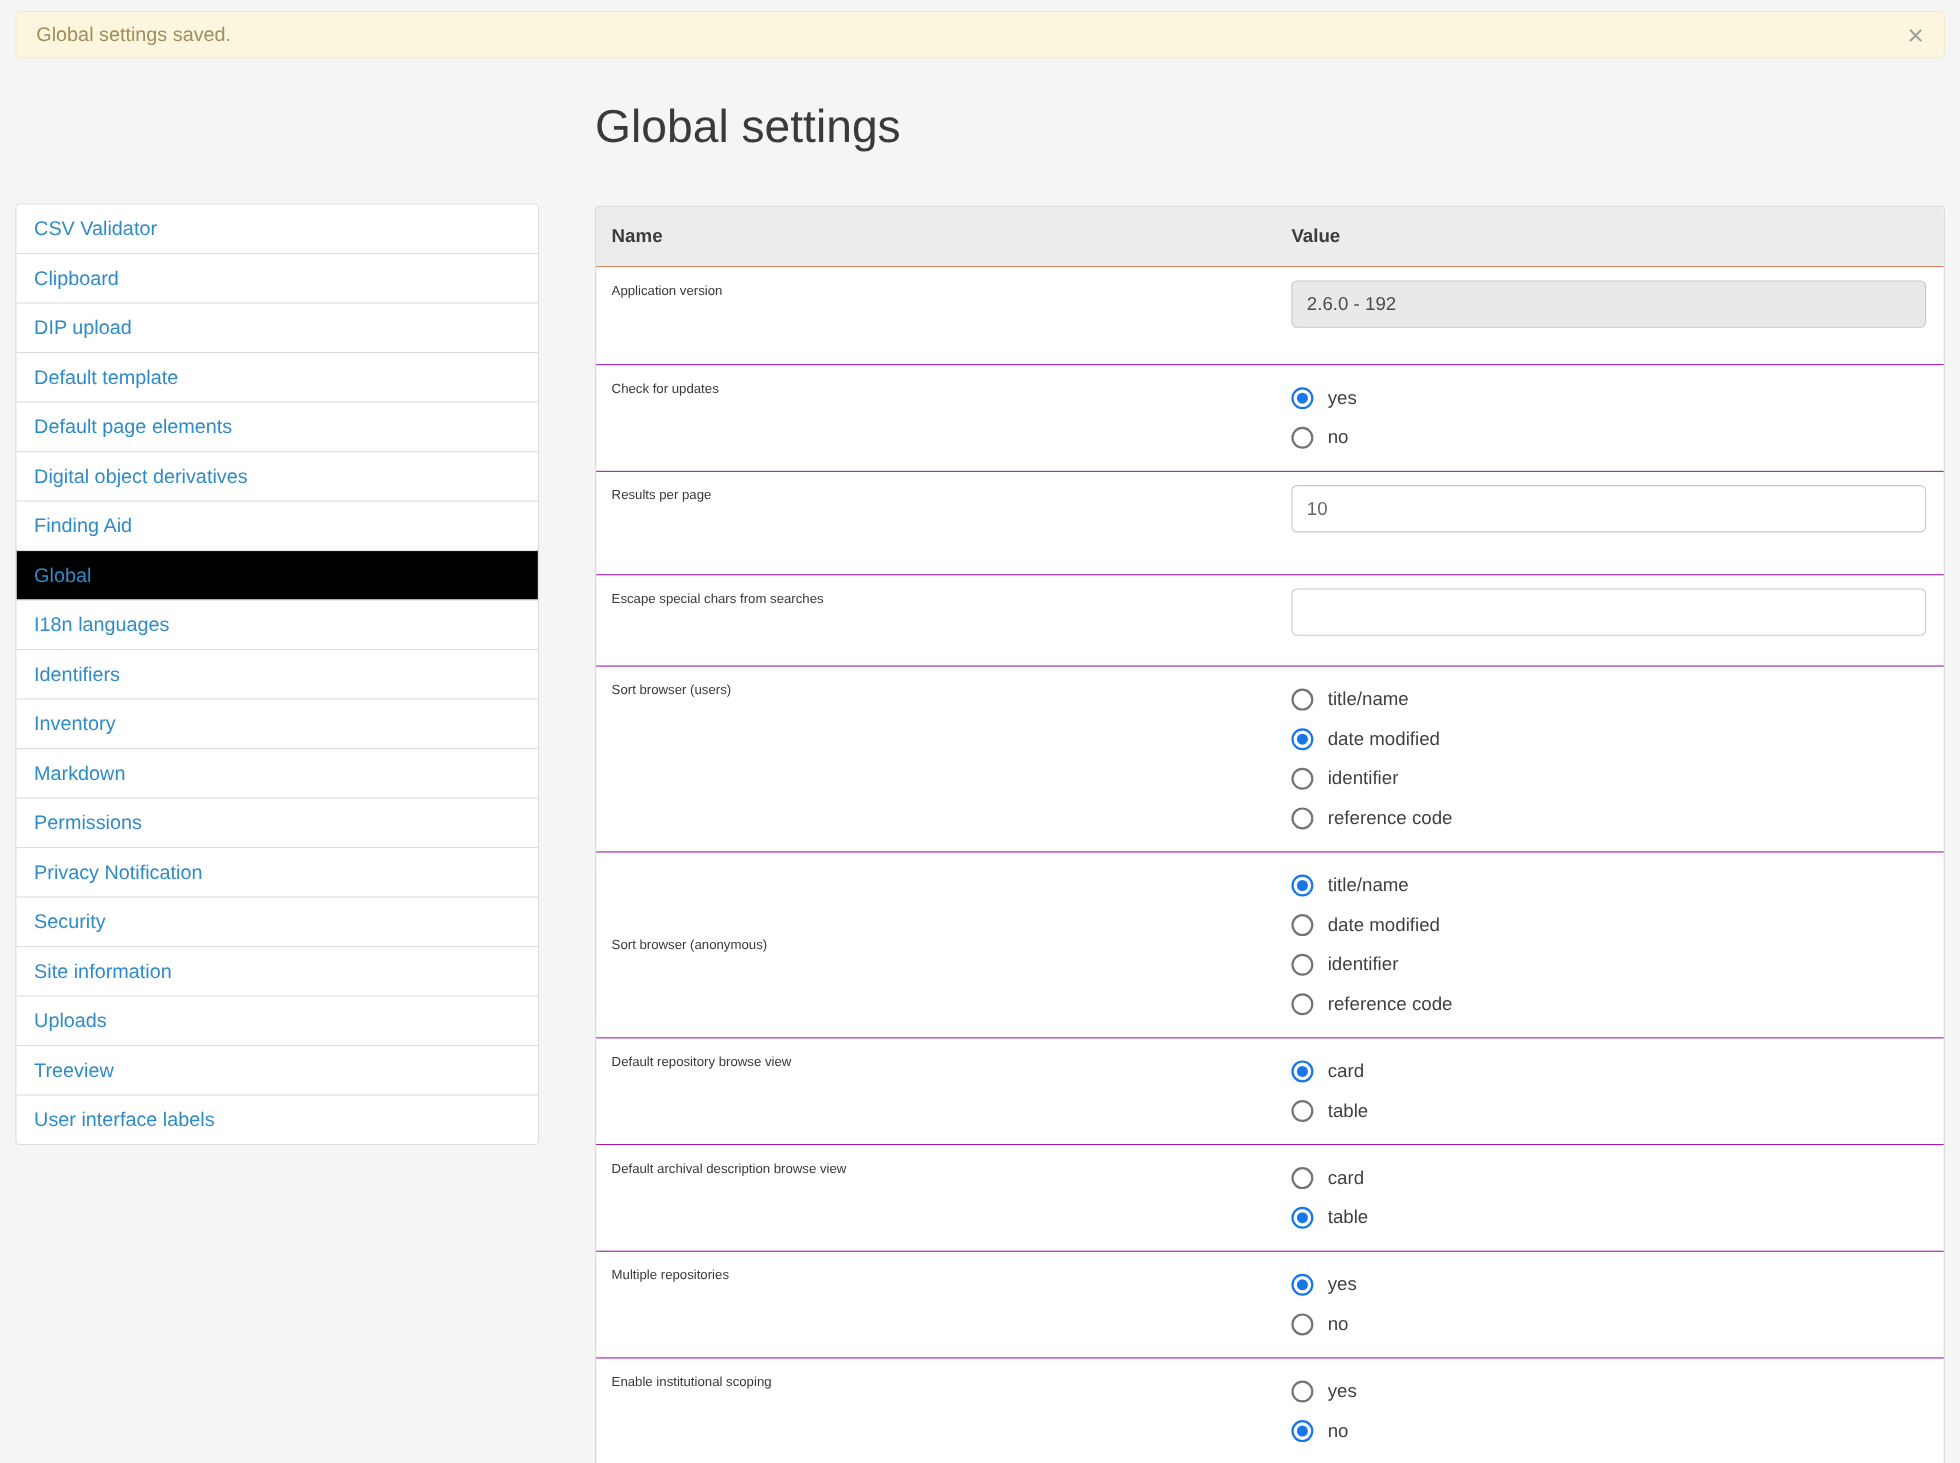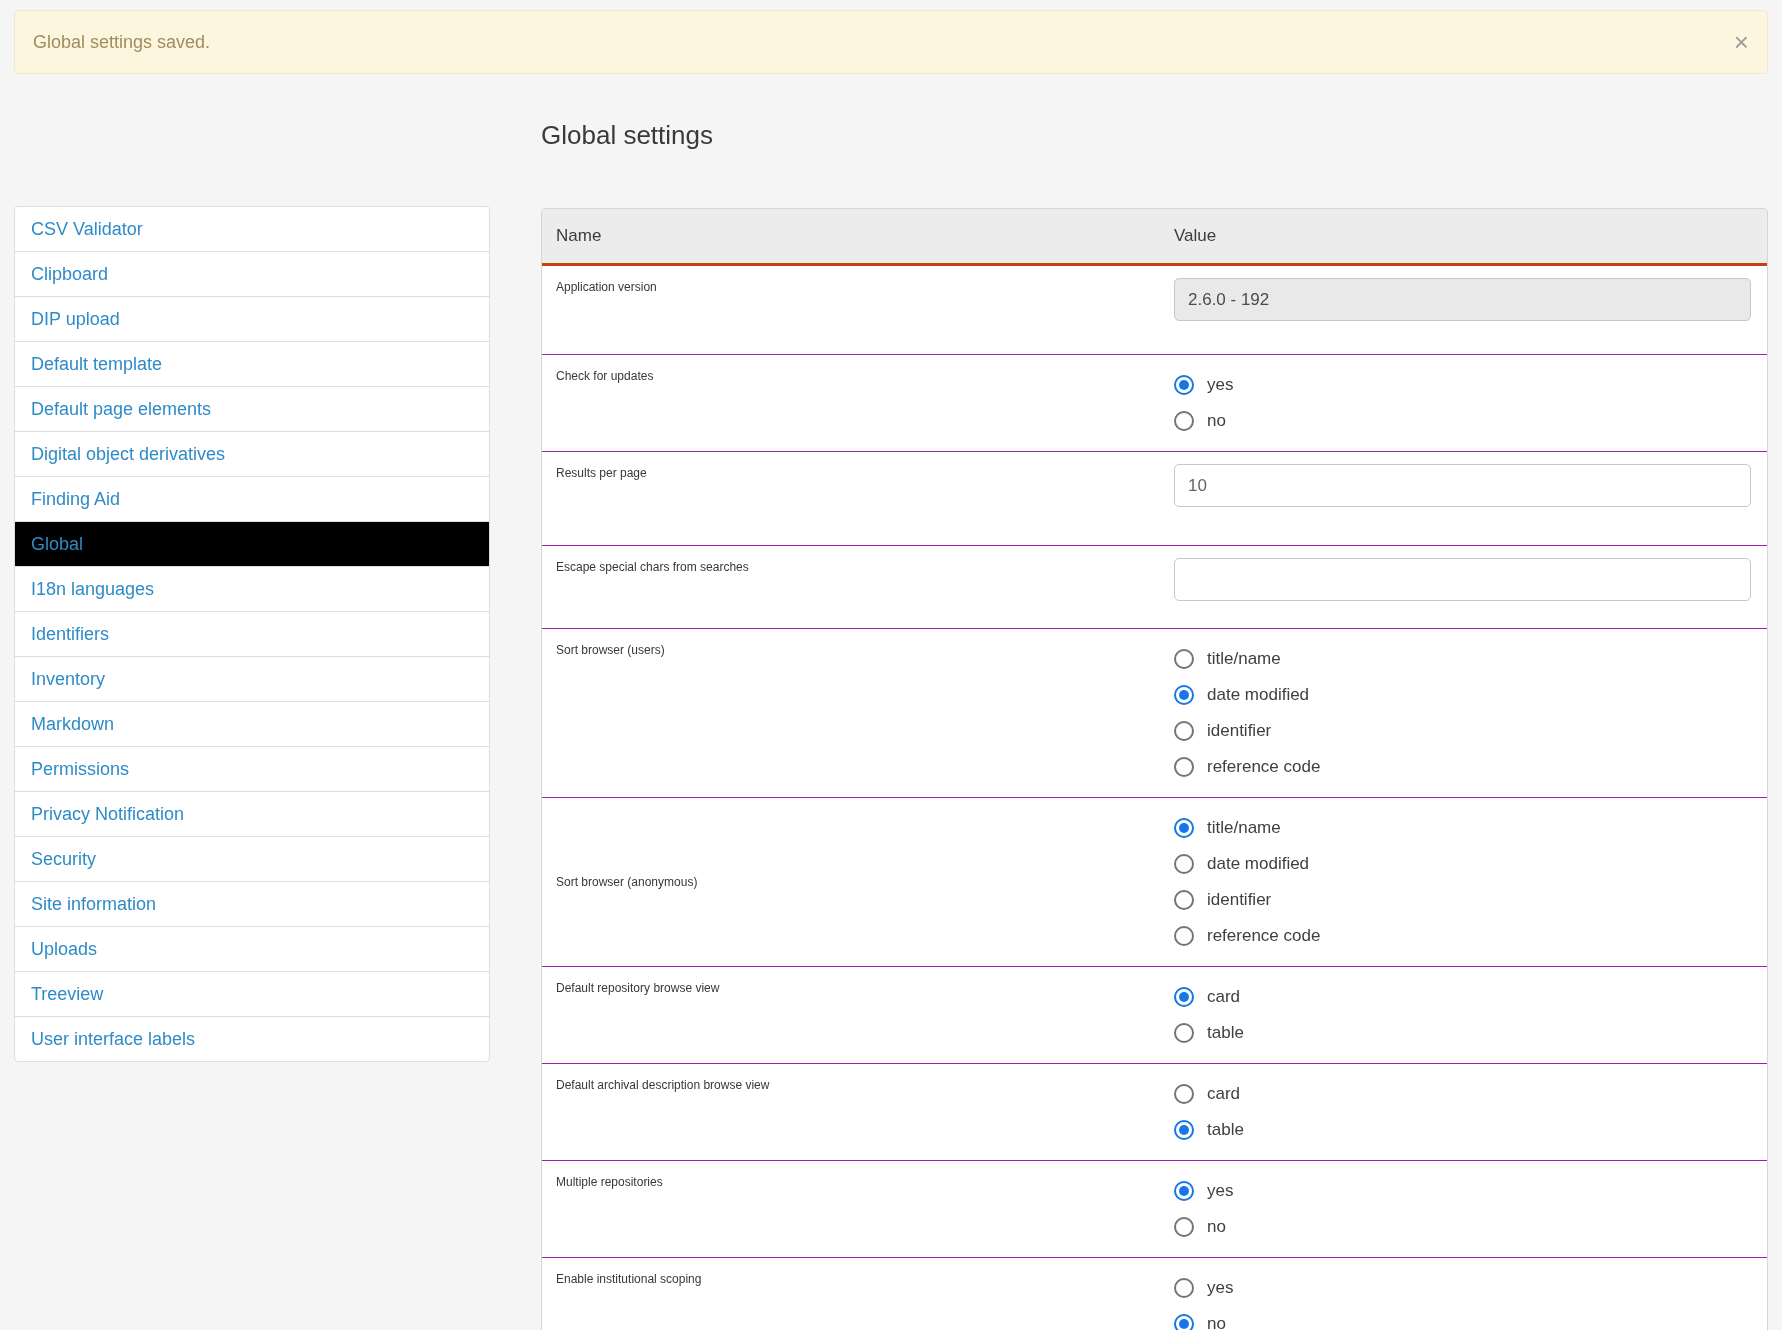--- a/index.html
+++ b/index.html
@@ -6,21 +6,21 @@
   html, body {
     margin: 0; padding: 0;
     width: 1782px; height: 1330px;
     overflow: hidden;
     background: #f5f5f6;
     font-family: "Liberation Sans", sans-serif;
   }
   
   .alert {
     margin: 10px 14px 0 14px;
-    height: 64px;
+    height: 43px;
     background: #fcf6df;
     border: 1px solid #f2e8cb;
     border-radius: 4px;
     display: flex;
     align-items: center;
     padding: 0 18px;
     font-size: 18px;
     color: #a18c5e;
   }
   .alert-close {
@@ -52,39 +52,39 @@
     color: #2e8bc8;
     text-decoration: none;
     border-top: 1px solid #dddddd;
     cursor: pointer;
   }
   .sidebar-item:first-child { border-top: none; }
   .sidebar-item.active { background: #000000; }
   
   .main { flex: 1; margin-left: 51px; min-width: 0; }
   .page-title {
-    font-size: 26px;
+    font-size: 42px;
     line-height: 43px;
     font-weight: normal;
     color: #3a3a3a;
     margin: 40px 0 51px 0;
   }
   
   .settings-table {
     background: #ffffff;
     border: 1px solid #d6d6d6;
     border-radius: 4px 4px 0 0;
   }
   .thead {
     display: flex;
     background: #ececec;
-    border-bottom: 3px solid #c2410c;
+    border-bottom: 1px solid #c2410c;
     border-radius: 4px 4px 0 0;
     font-size: 17px;
-    font-weight: normal;
+    font-weight: bold;
     color: #3c3c3c;
   }
   .th-name  { width: 616px; padding: 17px 14px; }
   .th-value { flex: 1; padding: 17px 16px; }
   .srow { display: flex; border-top: 1px solid #a21caf; }
   .srow:first-child { border-top: none; }
   .srow:nth-child(1)  { min-height: 88px; }
   .srow:nth-child(2)  { min-height: 94px; }
   .srow:nth-child(3)  { min-height: 94px; }
   .srow:nth-child(4)  { min-height: 83px; }

